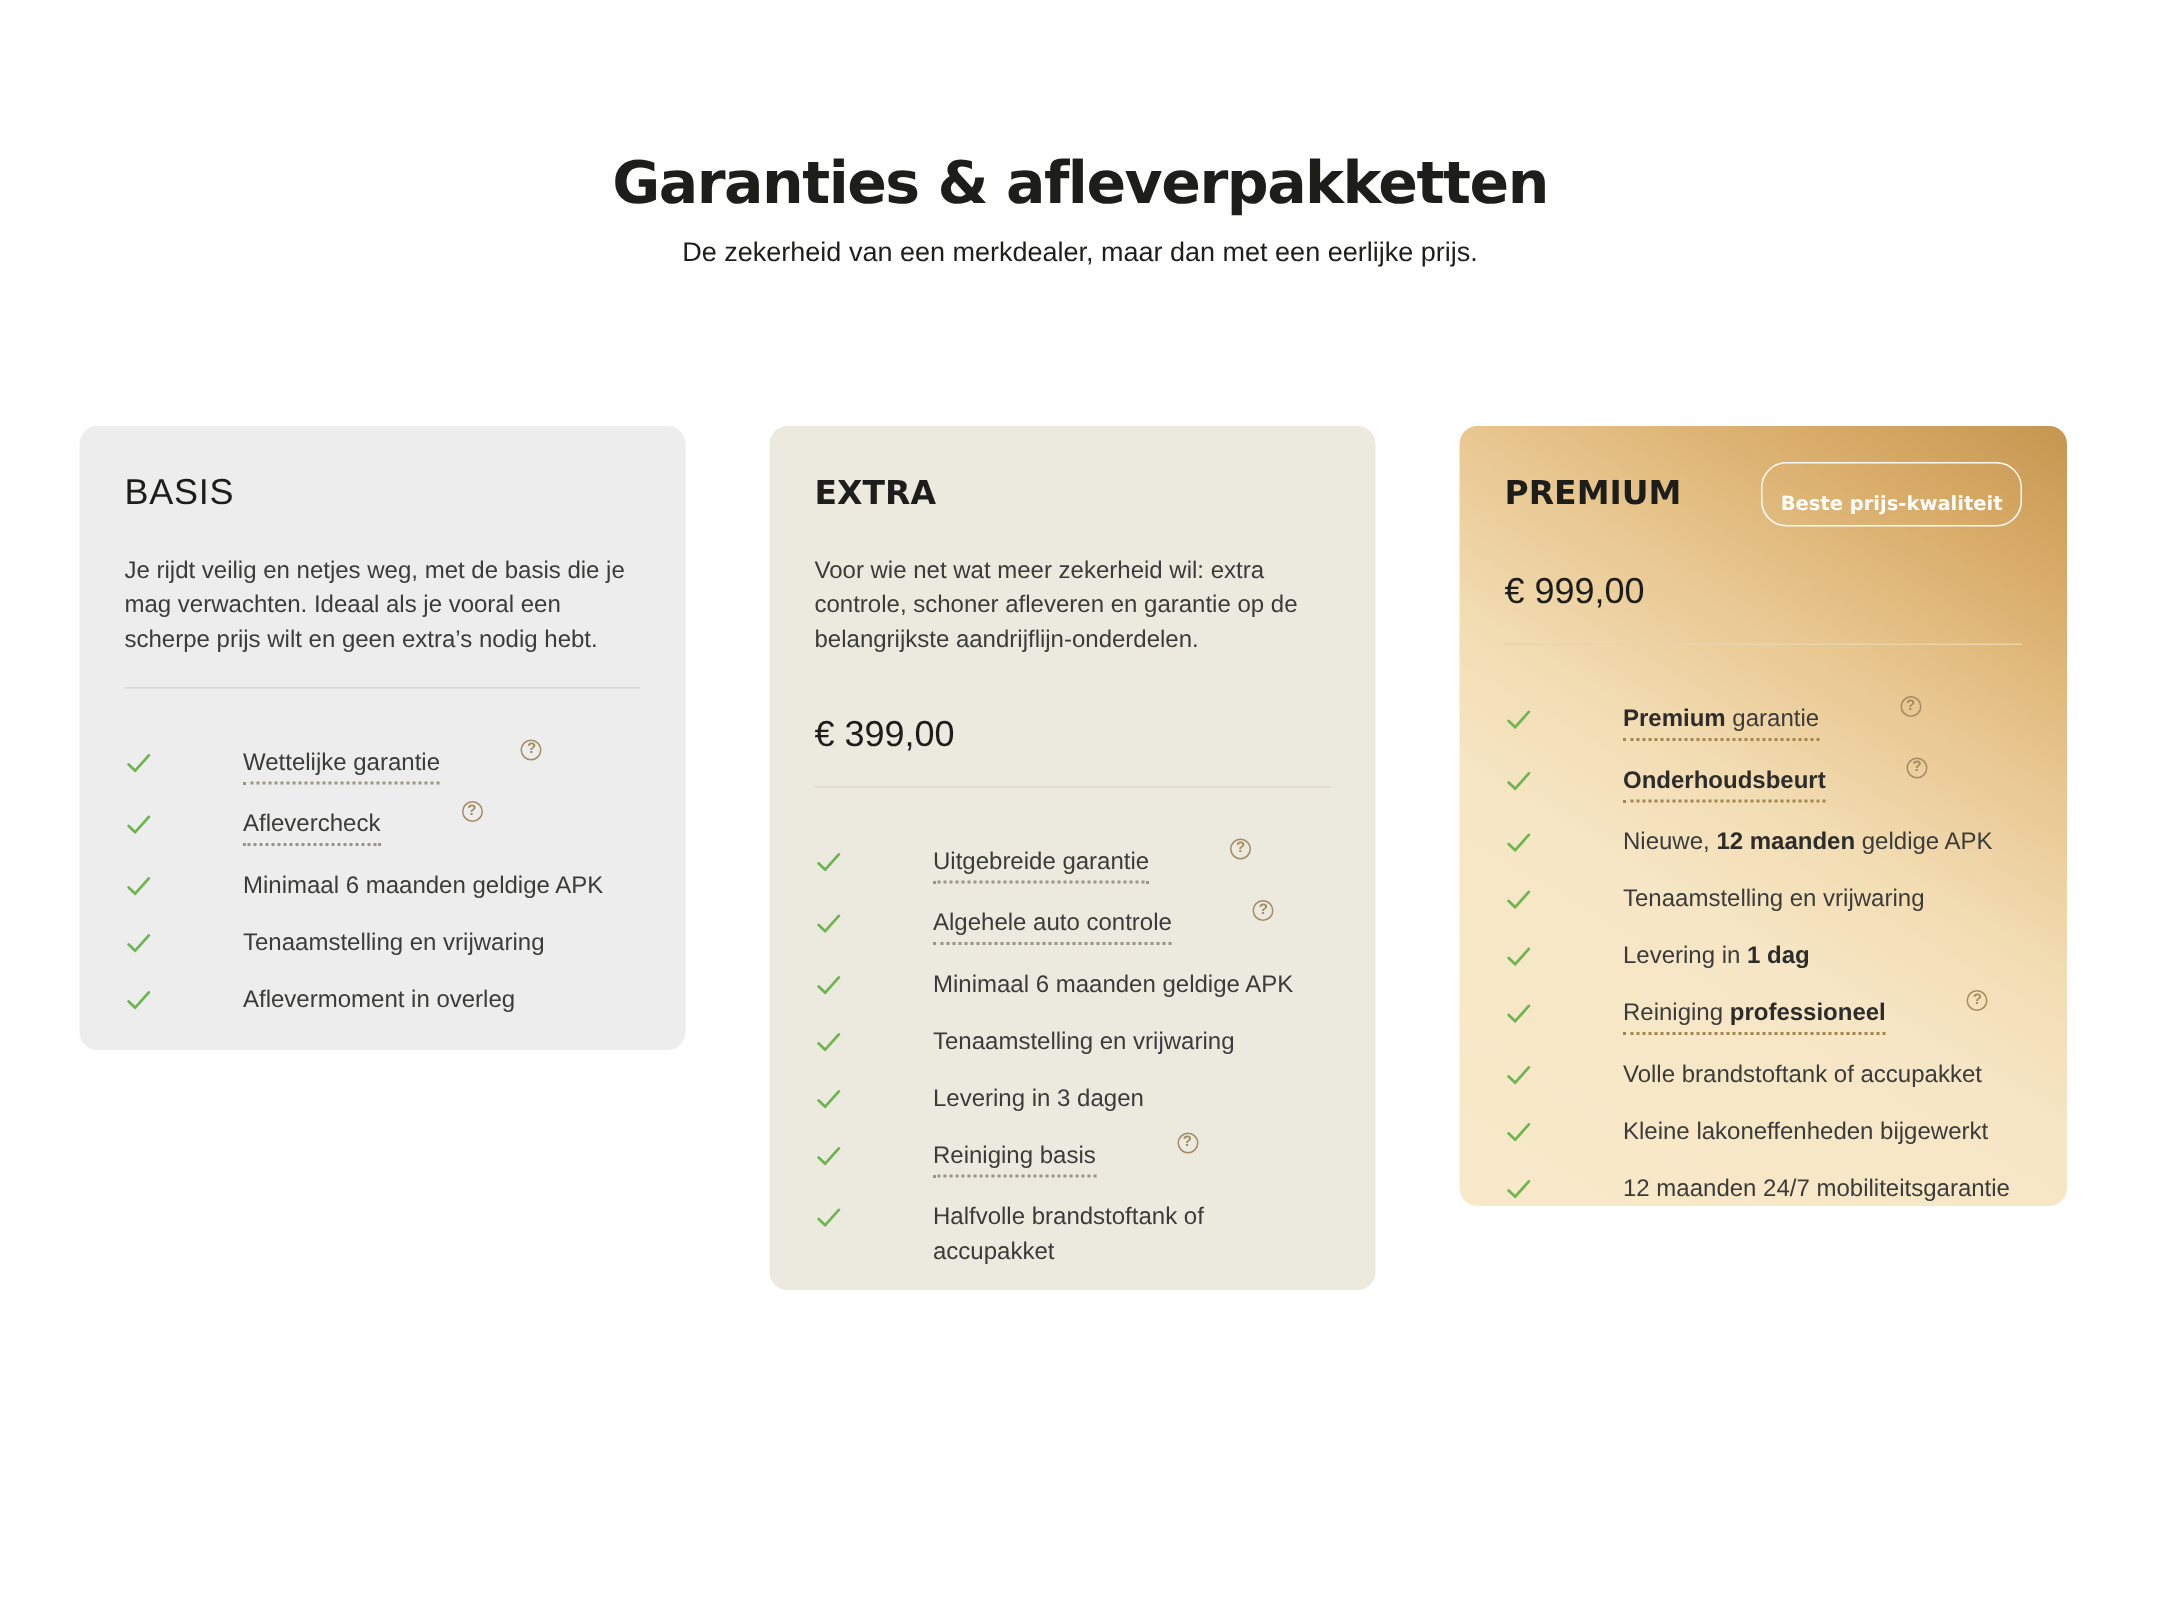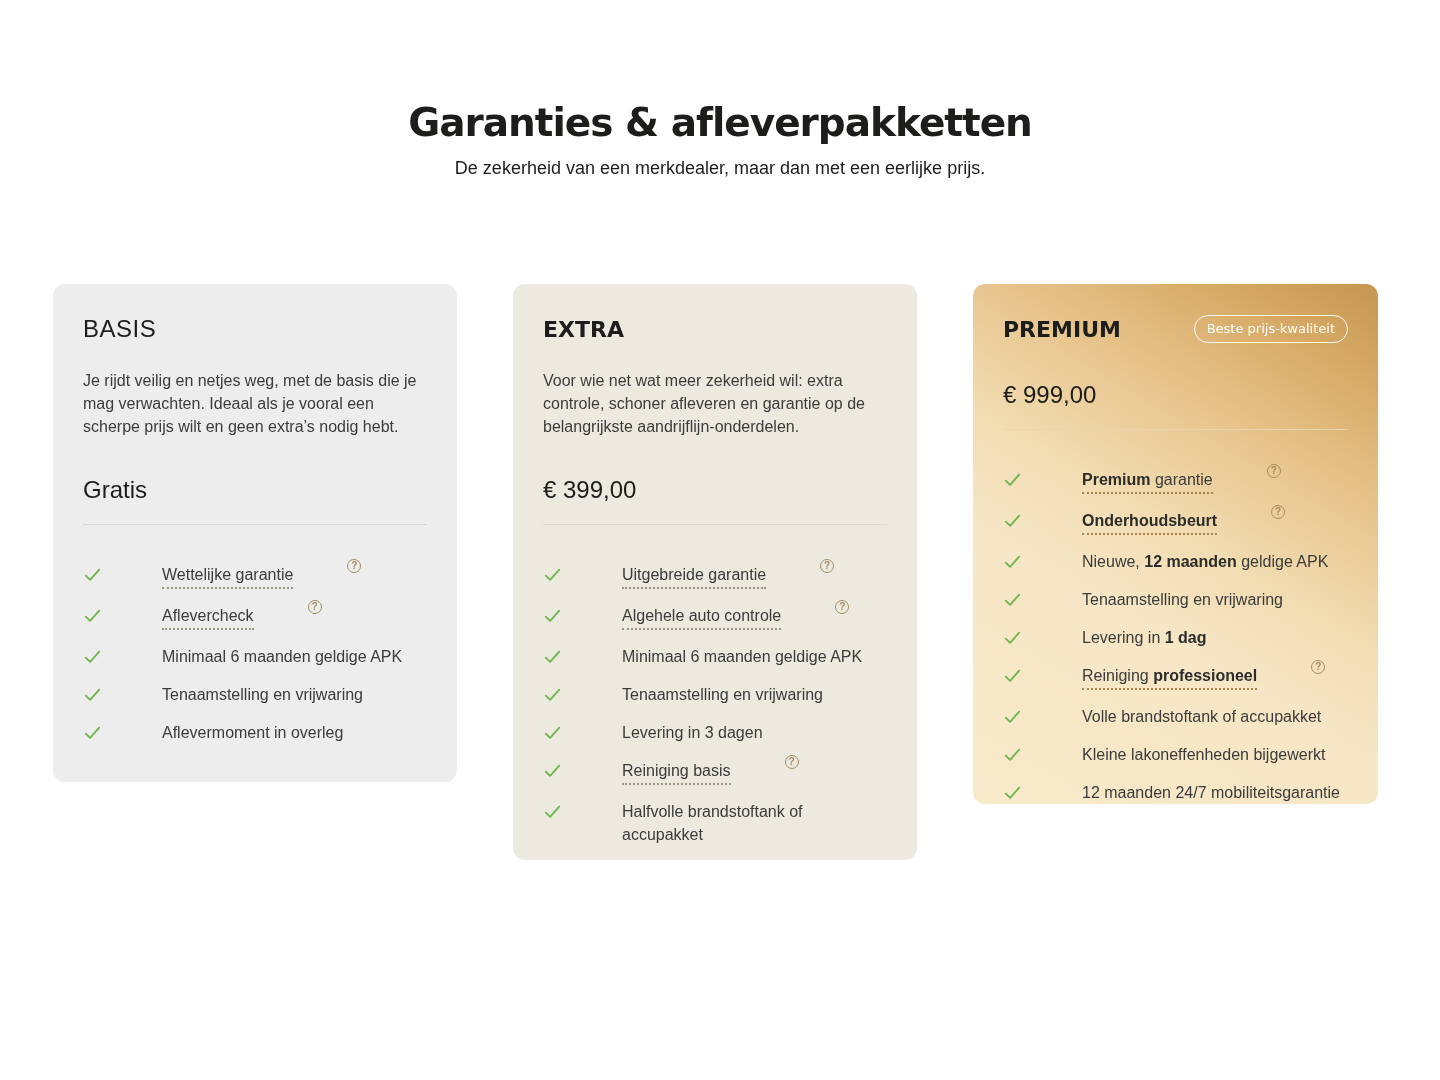--- a/index.html
+++ b/index.html
@@ -30,41 +30,41 @@
 
   .cards {
     position:absolute; top:284px; left:53px;
     display:flex; gap:56px; align-items:flex-start;
   }
   .card {
     width:404px;
     border-radius:12px;
     padding:31px 30px;
   }
-  .card.basis   { background:#ededed; height:498px; }
+  .card.basis   { background:#ededed; height:416px; }
   .card.extra   { background:#ece9df; height:576px; }
   .card.premium {
     width:405px; height:520px;
     background:linear-gradient(211deg,
       #c5964f 0%, #d8ab68 14%, #e7c48c 30%,
       #f2dcb2 48%, #f6e6c5 62%, #f8e9ca 100%);
   }
 
   .card-head { display:flex; align-items:center; justify-content:space-between; height:28px; }
   .card-title { margin:0; font-size:24px; font-weight:400; letter-spacing:0.5px; color:#1d1d1b; }
   .extra .card-title, .premium .card-title {
     font-family:"DejaVu Sans", sans-serif;
     font-weight:700; font-size:22px; letter-spacing:0;
   }
   .badge {
     border:1.5px solid rgba(255,255,255,0.95);
     color:#ffffff;
     border-radius:17px;
-    padding:5px 12px 6px;
-    font-size:13px; font-weight:400;
+    padding:20px 12px 6px;
+    font-size:13px; font-weight:700;
     white-space:nowrap;
     font-family:"DejaVu Sans", sans-serif;
   }
 
   .card-desc { margin:26px 0 0; font-size:16px; line-height:23px; color:#3b3b3a; }
   .card-price { margin-top:38px; font-size:24px; line-height:28px; color:#1d1d1b; }
 
   .rule { border:none; height:1px; margin:20px 0 0; }
   .basis .rule   { background:#d8d8d8; }
   .extra .rule   { background:#ddd8ca; }
@@ -99,21 +99,20 @@
   <h1 class="page-title">Garanties &amp; afleverpakketten</h1>
   <p class="page-subtitle">De zekerheid van een merkdealer, maar dan met een eerlijke prijs.</p>
 
   <div class="cards">
 
     <section class="card basis">
       <div class="card-head">
         <h2 class="card-title">BASIS</h2>
       </div>
       <p class="card-desc">Je rijdt veilig en netjes weg, met de basis die je mag verwachten. Ideaal als je vooral een scherpe prijs wilt en geen extra’s nodig hebt.</p>
-      <div class="card-price">Gratis</div>
       <hr class="rule">
       <ul class="features">
           <li>
             <svg class="check" viewBox="0 0 24 24">
               <path d="M3.5 13.5l5.5 5.2L20.5 5.8" fill="none" stroke="#6db54e" stroke-width="2.3" stroke-linecap="round" stroke-linejoin="round"></path>
             </svg>
             <span class="feat has-tip"><span>Wettelijke garantie</span></span>
             <span class="help">?</span>
           </li>
           <li>

